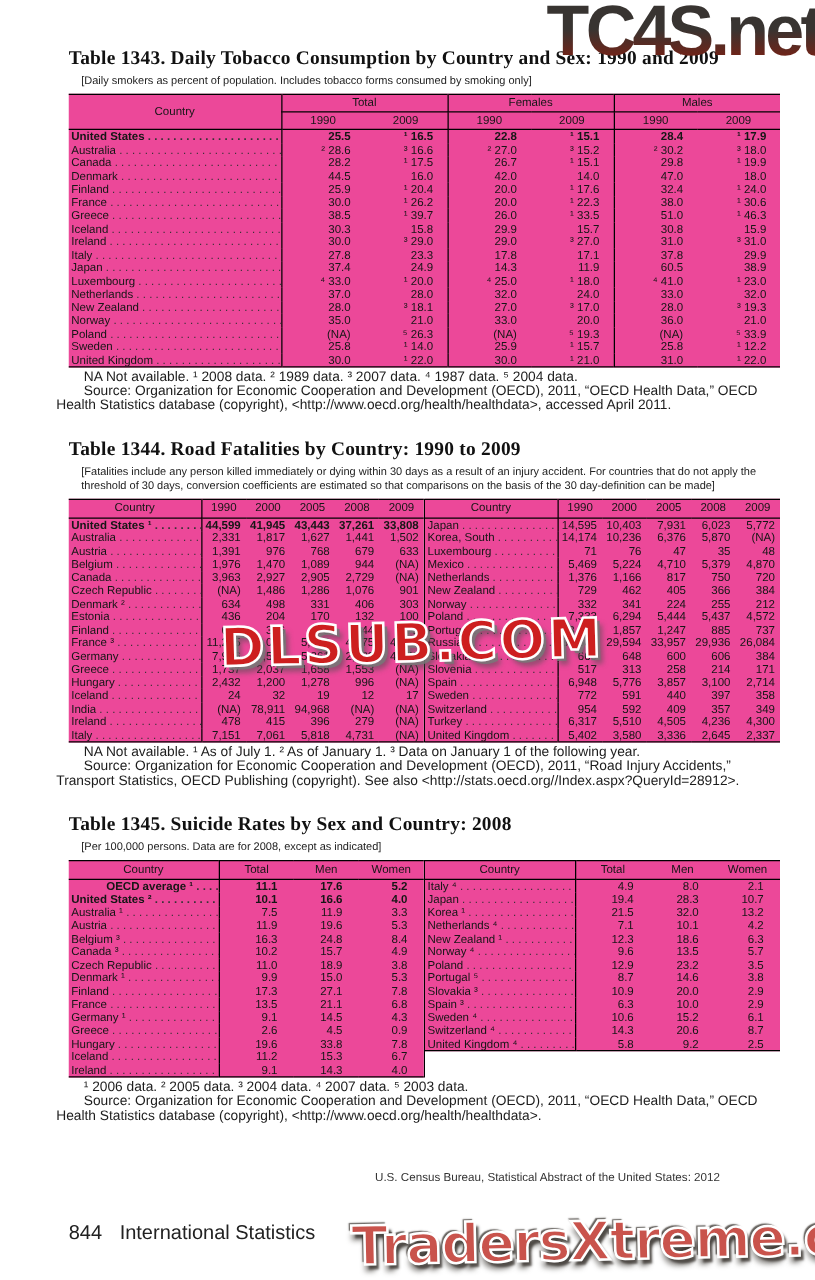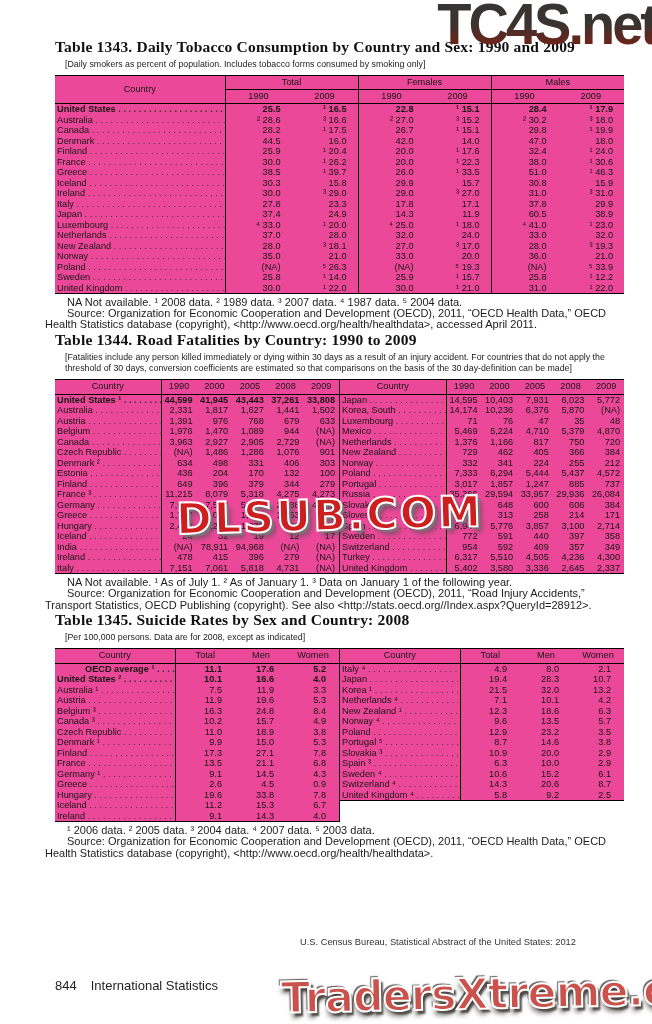--- a/index.html
+++ b/index.html
@@ -43,24 +43,24 @@
   .t1345{width:284px;}
   .t1345 col.cc{width:120px;} .t1345 col.ct{width:60px;} .t1345 col.cm{width:52px;} .t1345 col.cw{width:52px;}
   .t1344 th.ch,.t1344 td.country,.t1345 th.ch,.t1345 td.country{border-right:1px solid #000;}
   .t1344 th{height:14px;}
   .t1345 th{height:14px;}
   .t1344 td.num{padding-right:4px;}
   .t1345 td.num{padding-right:13px;}
 
   .fns{margin:3px 0 0 -10px;width:579px;}
   .fn{font-size:11px;line-height:11.2px;margin:0;text-indent:22px;color:#1c1c1c;}
-  .sec{}
+  .sec{margin-top:20px;}
 
   
-  .pagefoot{position:absolute;left:55px;top:978px;font-size:13px;color:#222;}
+  .pagefoot{position:absolute;left:55px;top:978px;font-size:16px;color:#222;}
   .pagefoot .pn{margin-right:14px;}
   .credit{position:absolute;left:300px;top:937px;font-size:9.3px;color:#333;white-space:nowrap;}
 
   
   .wm{position:absolute;white-space:nowrap;pointer-events:none;}
   .wm-tc4s{top:-8px;right:-4px;font-weight:bold;font-size:56px;letter-spacing:-3px;
     font-family:"Liberation Sans",sans-serif;
     background:linear-gradient(180deg,#383431 0%,#383431 48%,#6e2419 80%,#93301f 100%);
     -webkit-background-clip:text;background-clip:text;color:transparent;
     transform:scaleY(1.02);}

